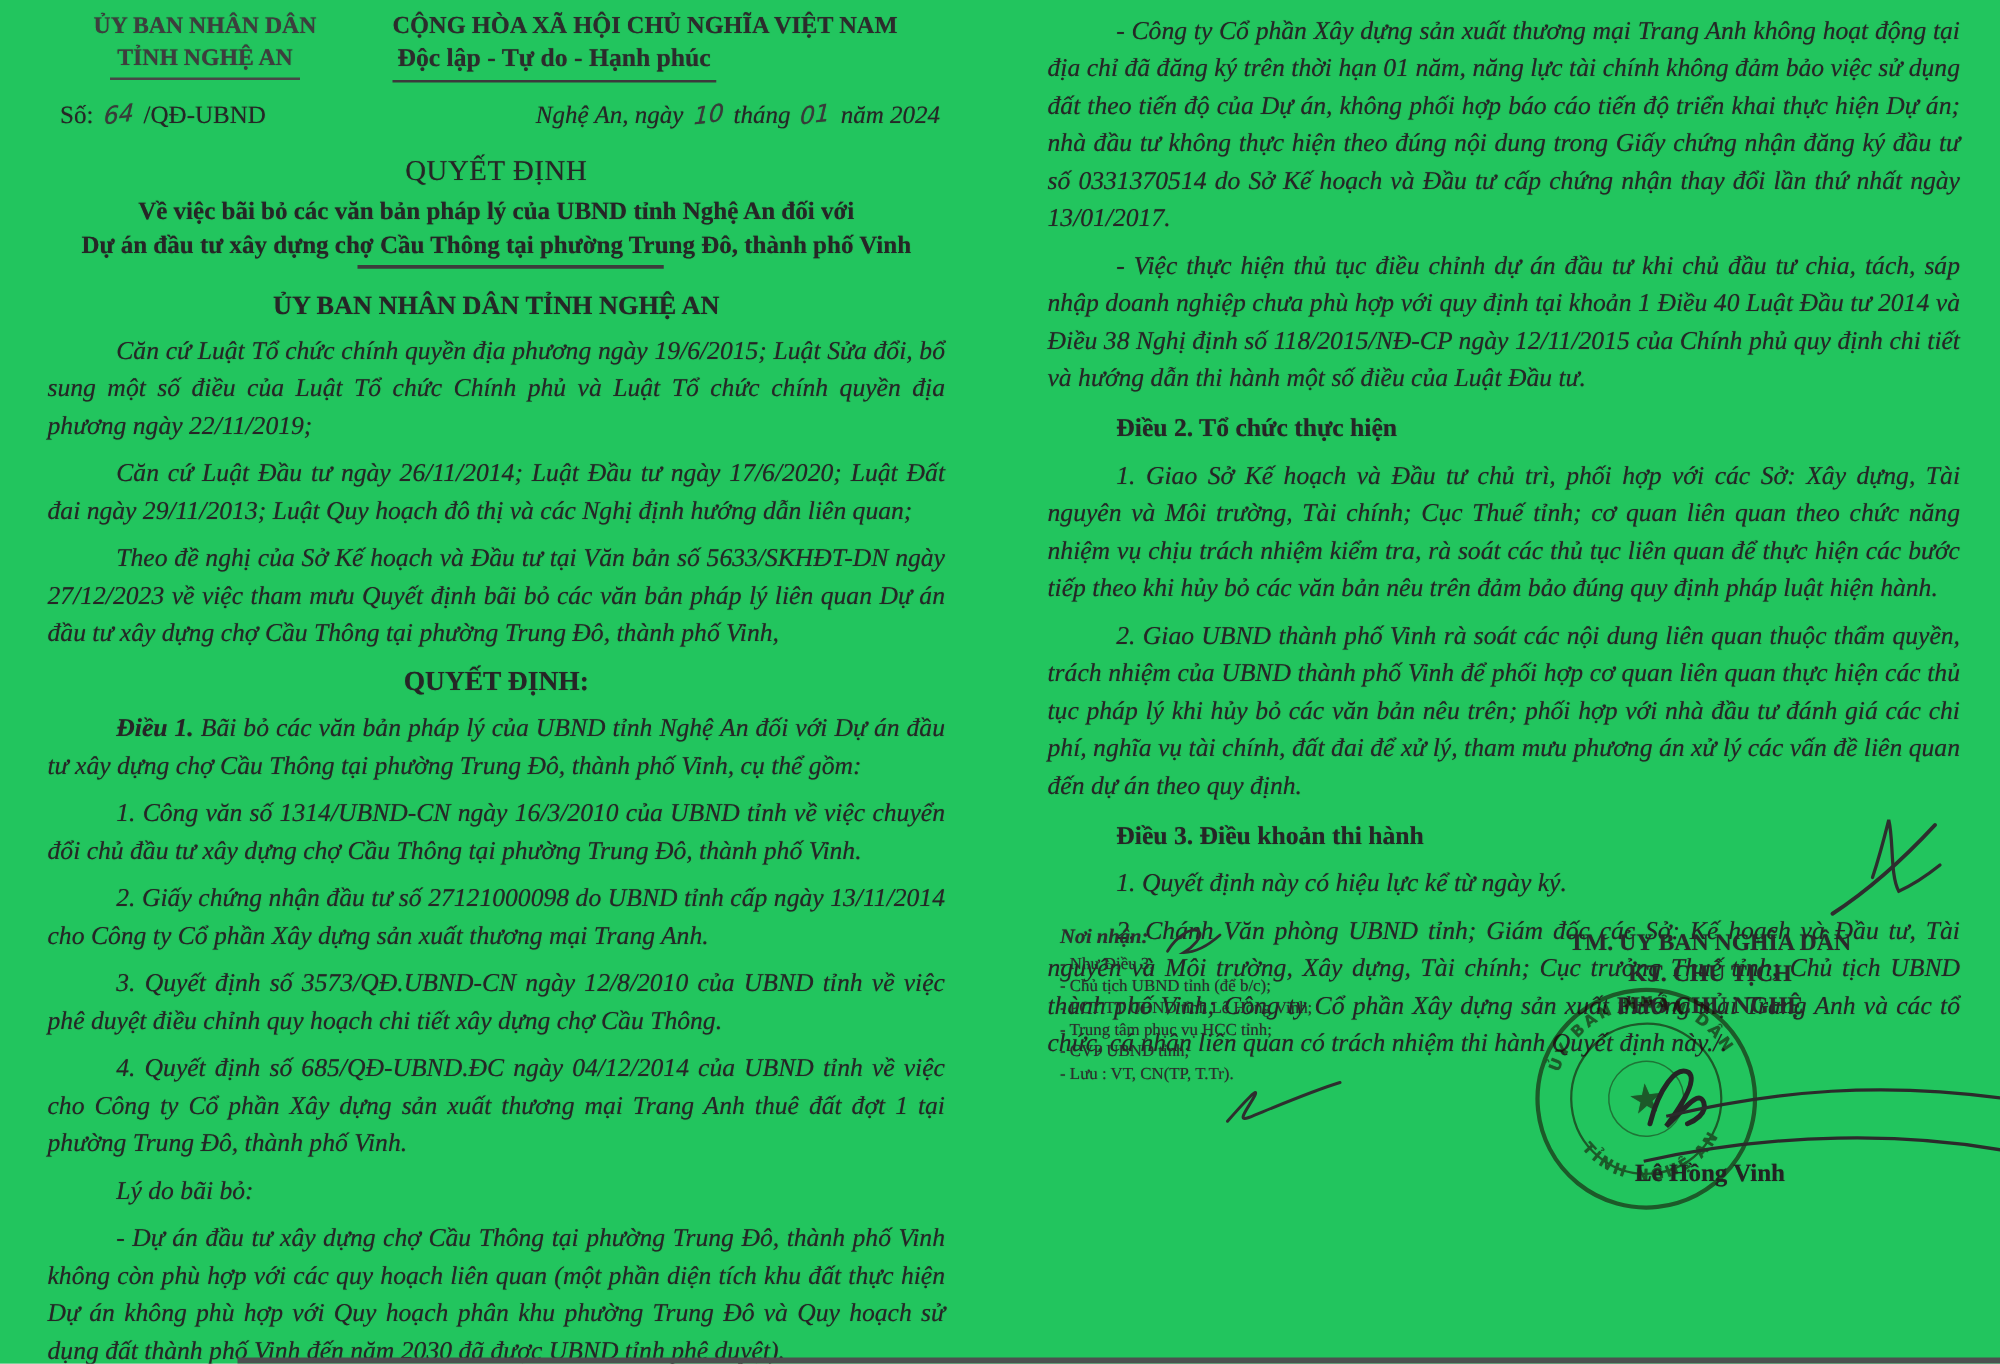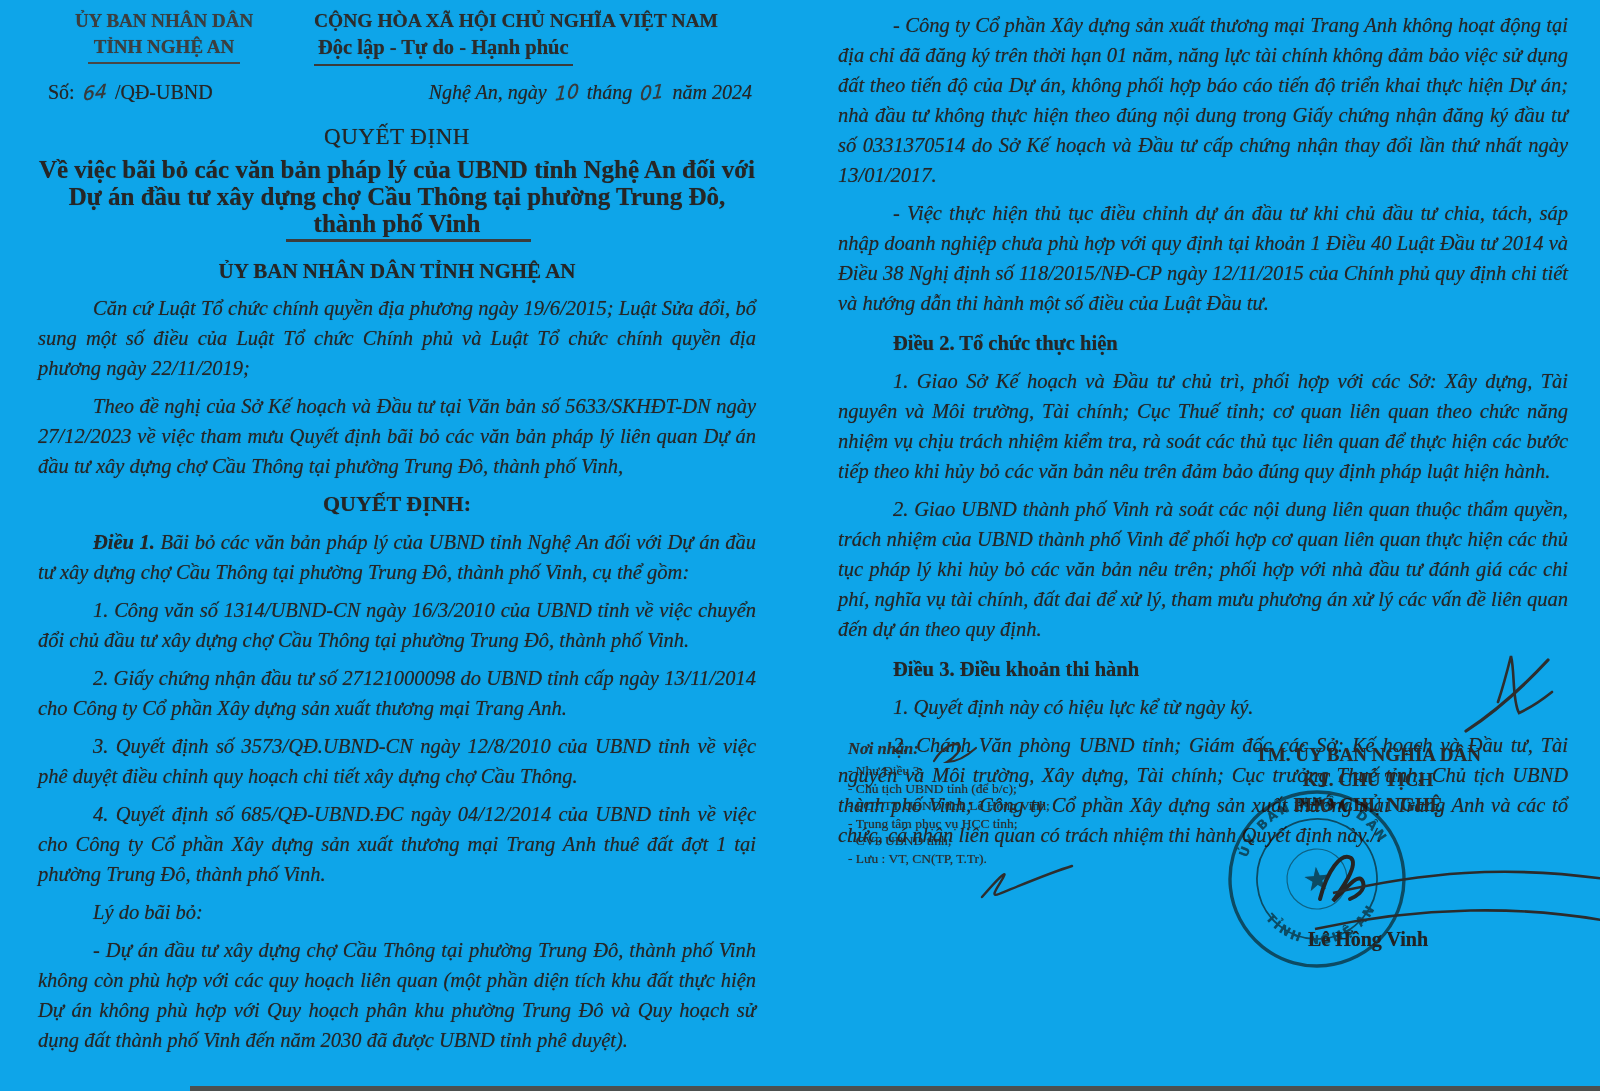--- a/index.html
+++ b/index.html
@@ -1,18 +1,18 @@
 <!DOCTYPE html>
 <html><head>
 <meta charset="utf-8">
 <style>
   html,body{margin:0;padding:0;background:#e8e8e6;}
   .page{
     position:relative;width:1600px;height:1091px;overflow:hidden;
-    background:#0ea5e9;
+    background:#22c55e;
     font-family:"Liberation Serif","DejaVu Serif",serif;
     color:#262626;
     text-shadow:0 0 .7px rgba(30,30,30,.55);
   }
   .col{position:absolute;top:0;}
   .col-left{left:38px;width:718px;top:8px;}
   .col-right{left:838px;width:730px;top:2px;}
 
   
   .nat-header{display:flex;justify-content:space-between;align-items:flex-start;}
@@ -26,21 +26,21 @@
   .num-date{display:flex;justify-content:space-between;margin-top:15px;font-size:20px;}
   .doc-number{margin-left:10px;white-space:nowrap;}
   .dateline{font-style:italic;margin-right:4px;white-space:nowrap;}
   .hand{
     display:inline-block;font-family:"DejaVu Sans",sans-serif;font-style:italic;
     transform:rotate(-7deg) skewX(-10deg);font-size:19px;color:#3a3a3a;padding:0 3px;
   }
 
   .title-wrap{margin-top:19px;text-align:center;}
   .doc-title{font-size:23px;font-weight:normal;letter-spacing:.5px;line-height:28px;margin:0 0 5px 0;}
-  .doc-sub{font-size:25px;font-weight:bold;line-height:27px;margin:0;}
+  .doc-sub{font-size:20px;font-weight:bold;line-height:27px;margin:0;}
   .sub-underline{height:2.5px;background:#3c3c3c;width:245px;margin:2px 0 0 248px;}
 
   .issuer{margin:15px 0 0 0;text-align:center;font-size:21px;font-weight:bold;line-height:28px;}
 
   p.body{font-size:20.5px;line-height:30px;text-align:justify;text-indent:55px;margin:8px 0;font-style:italic;}
   p.italic{font-style:italic;}
   .decides{margin:0 0 8px 0;text-align:center;font-size:22px;font-weight:bold;line-height:30px;}
   .art-lead{font-weight:bold;}
   h3.art-heading{font-size:20.5px;font-weight:bold;line-height:30px;margin:10px 0 6px 0;text-indent:55px;}
 
@@ -95,20 +95,21 @@
     <div class="title-wrap">
       <div class="doc-title">QUYẾT ĐỊNH</div>
       <div class="doc-sub">Về việc bãi bỏ các văn bản pháp lý của UBND tỉnh Nghệ An đối với</div>
       <div class="doc-sub">Dự án đầu tư xây dựng chợ Cầu Thông tại phường Trung Đô, thành phố Vinh</div>
       <div class="sub-underline"></div>
     </div>
 
     <div class="issuer">ỦY BAN NHÂN DÂN TỈNH NGHỆ AN</div>
 
     <p class="body italic">Căn cứ Luật Tổ chức chính quyền địa phương ngày 19/6/2015; Luật Sửa đổi, bổ sung một số điều của Luật Tổ chức Chính phủ và Luật Tổ chức chính quyền địa phương ngày 22/11/2019;</p>
+    <p class="body italic">Căn cứ Luật Đầu tư ngày 26/11/2014; Luật Đầu tư ngày 17/6/2020; Luật Đất đai ngày 29/11/2013; Luật Quy hoạch đô thị và các Nghị định hướng dẫn liên quan;</p>
     <p class="body italic">Theo đề nghị của Sở Kế hoạch và Đầu tư tại Văn bản số 5633/SKHĐT-DN ngày 27/12/2023 về việc tham mưu Quyết định bãi bỏ các văn bản pháp lý liên quan Dự án đầu tư xây dựng chợ Cầu Thông tại phường Trung Đô, thành phố Vinh,</p>
 
     <div class="decides">QUYẾT ĐỊNH:</div>
 
     <p class="body"><span class="art-lead">Điều 1.</span> <span>Bãi bỏ các văn bản pháp lý của UBND tỉnh Nghệ An đối với Dự án đầu tư xây dựng chợ Cầu Thông tại phường Trung Đô, thành phố Vinh, cụ thể gồm:</span></p>
 
     <p class="body">1. Công văn số 1314/UBND-CN ngày 16/3/2010 của UBND tỉnh về việc chuyển đổi chủ đầu tư xây dựng chợ Cầu Thông tại phường Trung Đô, thành phố Vinh.</p>
     <p class="body">2. Giấy chứng nhận đầu tư số 27121000098 do UBND tỉnh cấp ngày 13/11/2014 cho Công ty Cổ phần Xây dựng sản xuất thương mại Trang Anh.</p>
     <p class="body">3. Quyết định số 3573/QĐ.UBND-CN ngày 12/8/2010 của UBND tỉnh về việc phê duyệt điều chỉnh quy hoạch chi tiết xây dựng chợ Cầu Thông.</p>
     <p class="body">4. Quyết định số 685/QĐ-UBND.ĐC ngày 04/12/2014 của UBND tỉnh về việc cho Công ty Cổ phần Xây dựng sản xuất thương mại Trang Anh thuê đất đợt 1 tại phường Trung Đô, thành phố Vinh.</p>

